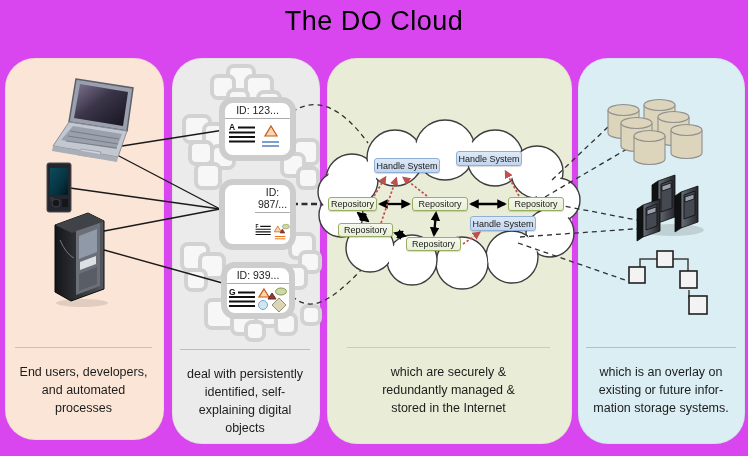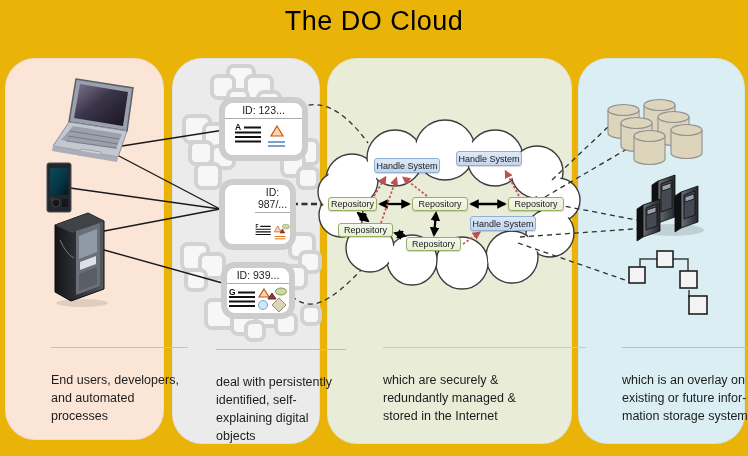--- a/index.html
+++ b/index.html
@@ -1,34 +1,34 @@
 <!DOCTYPE html>
 <html><head>
 <meta charset="utf-8">
 <style>
   html,body{margin:0;padding:0;background:#fff;}
-  #stage{position:relative;width:748px;height:456px;background:#eab308;overflow:hidden;
+  #stage{position:relative;width:748px;height:456px;background:#d946ef;overflow:hidden;
          font-family:"Liberation Sans",sans-serif;}
   .title{position:absolute;left:0;top:6px;width:748px;text-align:center;
          font-size:27px;color:#000;letter-spacing:0.5px;}
   .panel{position:absolute;top:58px;border-radius:30px;border:1px solid rgba(0,0,0,0.04);}
   .panel.p1{left:5px;width:157px;height:380px;background:#fbe5d6;}
   .panel.p2{left:172px;width:146px;height:384px;background:#ebebeb;}
   .panel.p3{left:327px;width:243px;height:384px;background:#e9edd8;}
   .panel.p4{left:578px;width:165px;height:384px;background:#daeef3;}
   svg.overlay{position:absolute;left:0;top:0;z-index:2;}
-  .caption{position:absolute;z-index:3;text-align:left;white-space:pre-line;
-           font-size:12.5px;line-height:1.45;color:#1c1c1c;padding-top:23px;border-top:1px solid;margin-left:36px;}
+  .caption{position:absolute;z-index:3;text-align:center;white-space:pre-line;
+           font-size:12.5px;line-height:1.45;color:#1c1c1c;padding-top:15px;border-top:1px solid;}
   .cap1{left:15px; top:347px; width:137px; border-color:#f2b489;}
   .cap2{left:180px;top:349px; width:130px; border-color:#bdbdbd;}
   .cap3{left:347px;top:347px; width:203px; border-color:#c3d69b;}
   .cap4{left:586px;top:347px; width:150px; border-color:#92cddc;}
   .do-card{position:absolute;z-index:3;background:#fff;border:6px solid #cdcdcd;
            border-radius:14px;box-sizing:border-box;overflow:hidden;}
-  .card1{left:219px;top:97px; width:89px;height:64px;}
+  .card1{left:219px;top:97px; width:77px;height:64px;}
   .card2{left:219px;top:179px;width:77px;height:71px;padding-left:30px;}
   .card3{left:221px;top:262px;width:74px;height:57px;}
   .do-card-id{font-size:10.5px;color:#222;text-align:center;padding:1px 0 2px 0;
               border-bottom:1px solid #ababab;}
   .do-card-body{display:flex;justify-content:center;padding-top:3px;}
   .node{position:absolute;z-index:4;display:flex;align-items:center;justify-content:center;
         font-size:9px;color:#1a1a1a;border-radius:3px;border:1px solid;box-sizing:border-box;
         box-shadow:0 1px 1px rgba(0,0,0,0.15);}
   .hs{background:linear-gradient(#dde9f7,#c3d6ee);border-color:#8fafd4;}
   .rp{background:linear-gradient(#f5f8ec,#e8efd7);border-color:#9aad64;}

